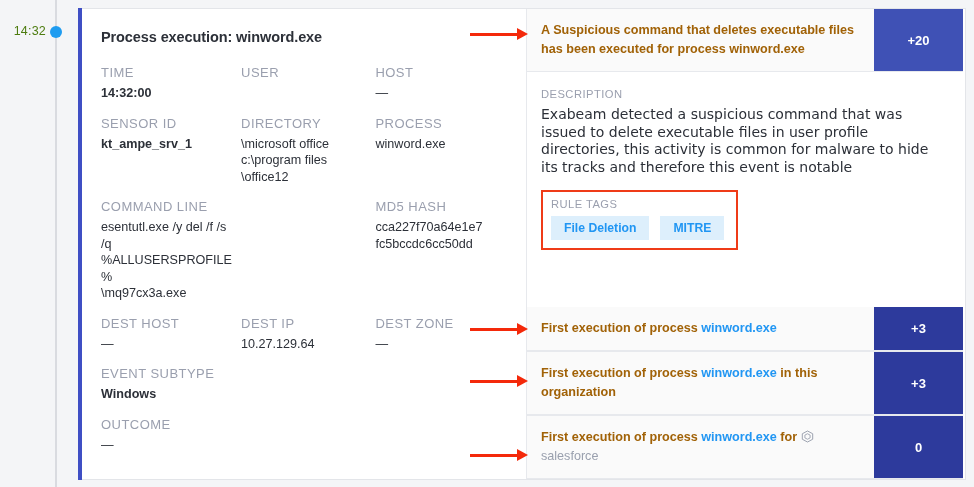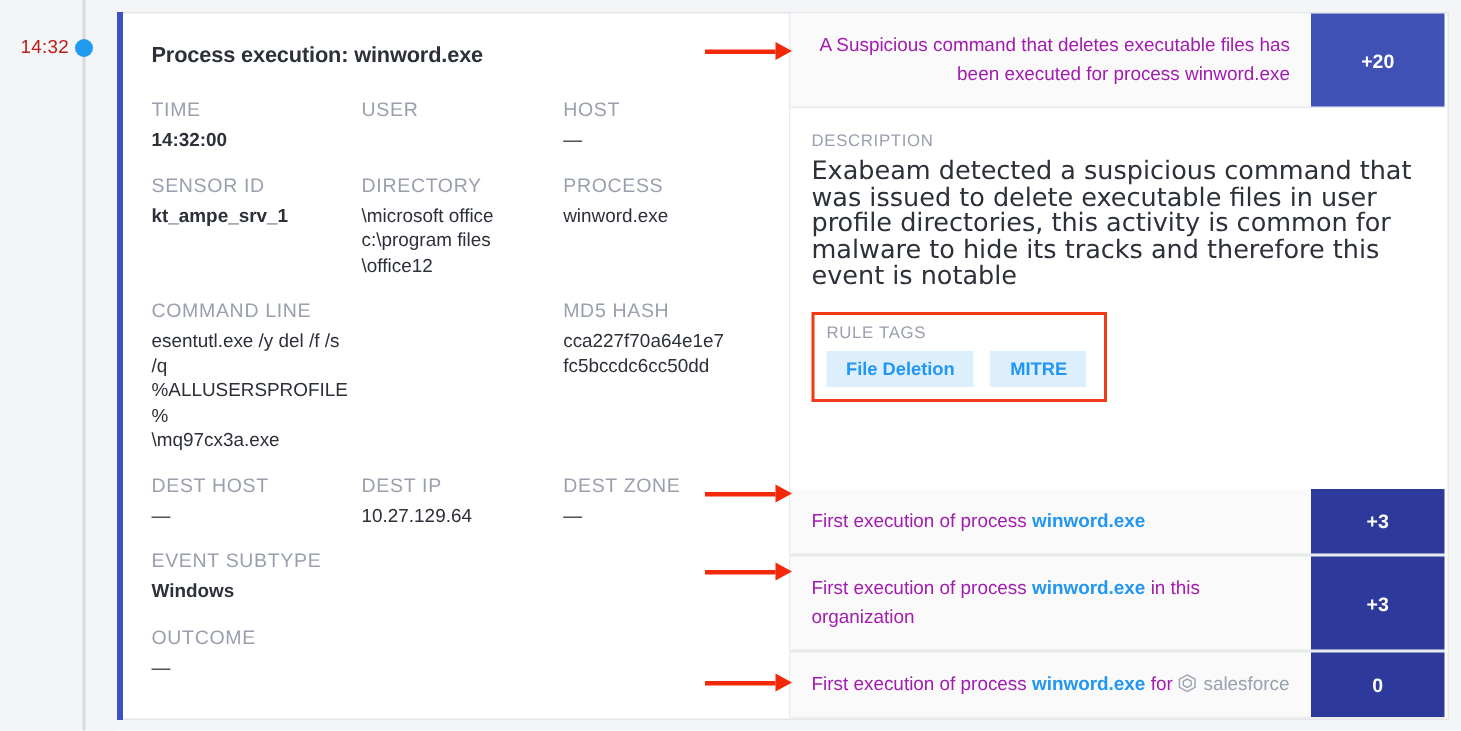--- a/index.html
+++ b/index.html
@@ -9,21 +9,21 @@
     font-family:"Liberation Sans","DejaVu Sans",sans-serif;
     overflow:hidden;
     position:relative;
   }
   #root{position:relative;width:974px;height:487px;}
 
   
   .timeline{position:absolute;left:0;top:0;width:78px;height:487px;background:#f4f5f7;}
   .rail-line{position:absolute;left:55px;top:0;width:2px;height:487px;background:#d9dbe0;}
   .rail-time{position:absolute;left:6px;top:24px;width:40px;text-align:right;
-    font-size:12.5px;color:#b91c1c;letter-spacing:.2px;}
+    font-size:12.5px;color:#4d7c0f;letter-spacing:.2px;}
   .rail-dot{position:absolute;left:50px;top:26px;width:12px;height:12px;border-radius:50%;
     background:#1f9cf0;}
 
   
   .card{position:absolute;left:78px;top:8px;width:888px;height:472px;
     background:#ffffff;border:1px solid #e3e5e9;box-sizing:border-box;
     display:flex;}
   .accent-bar{position:absolute;left:78px;top:8px;width:4px;height:472px;background:#3f4fc4;}
 
   
@@ -46,31 +46,31 @@
   .right{position:relative;width:437px;border-left:1px solid #e7e9ed;box-sizing:border-box;
     display:flex;flex-direction:column;}
 
   .rule-row{display:flex;align-items:stretch;background:#fafafa;
     border-bottom:1px solid #e7e9ed;border-top:1px solid #e7e9ed;}
   .rule-row:first-child{border-top:none;}
   .rule-text{flex:1;display:flex;align-items:center;
     padding:12px 14px 12px 14px;font-size:12.6px;font-weight:bold;color:#2c3038;
     line-height:19px;}
   .rule-text .hl{color:#2196f3;font-weight:bold;}
-  .rule-text .plain{color:#a21caf;font-weight:normal;text-align:right;}
+  .rule-text .plain{color:#a16207;font-weight:bold;}
   .rule-text .vendor{color:#9aa0ae;font-weight:normal;}
   .badge{width:89px;flex:0 0 89px;display:flex;align-items:center;justify-content:center;
     color:#ffffff;font-size:13px;font-weight:bold;}
   .badge.primary{background:#3f51b5;}
   .badge.dark{background:#2d3a9c;}
 
   
   .desc-block{padding:16px 16px 10px 14px;background:#ffffff;}
   .desc-label{font-size:11.2px;color:#9a9fae;letter-spacing:.45px;margin-bottom:6px;}
-  .desc-text{font-family:"DejaVu Sans",sans-serif;font-size:17px;color:#2c3038;line-height:17.5px;}
+  .desc-text{font-family:"DejaVu Sans",sans-serif;font-size:14px;color:#2c3038;line-height:17.5px;}
 
   .tags-wrap{position:relative;display:inline-block;margin-top:14px;
     border:2px solid #ef3b18;padding:6px 12px 8px 8px;}
   .tags-label{font-size:11.2px;color:#9a9fae;letter-spacing:.45px;margin-bottom:6px;}
   .tags{display:flex;gap:11px;}
   .tag{background:#ddeffc;color:#2196f3;font-size:12.2px;font-weight:bold;
     padding:5px 13px;white-space:nowrap;}
 
   .ruledef-row{display:flex;align-items:center;justify-content:flex-end;
     padding:12px 16px 12px 0;border-top:1px solid #e7e9ed;background:#ffffff;}

